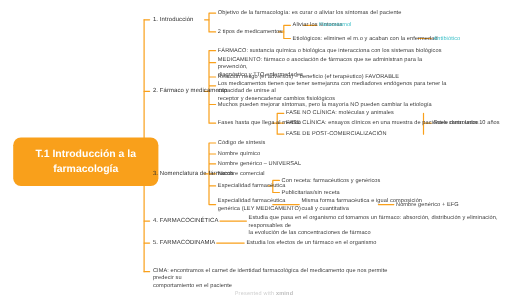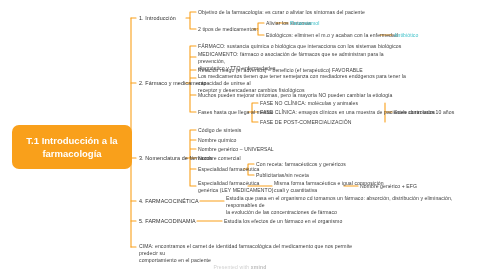--- a/index.html
+++ b/index.html
@@ -9,21 +9,21 @@
     font-family:"Liberation Sans",sans-serif;
     overflow:hidden;
     position:relative;
   }
   #canvas{position:absolute;inset:0;}
   svg.wires{position:absolute;left:0;top:0;width:480px;height:277px;pointer-events:none;}
 
   .root-node{
     position:absolute;
     left:12px;top:125px;
-    width:120px;
+    width:132px;
     box-sizing:border-box;
     background:#F9A01B;
     border-radius:7px;
     color:#ffffff;
     font-weight:bold;
     font-size:9.5px;
     line-height:13px;
     text-align:center;
     padding:9px 6px;
   }

